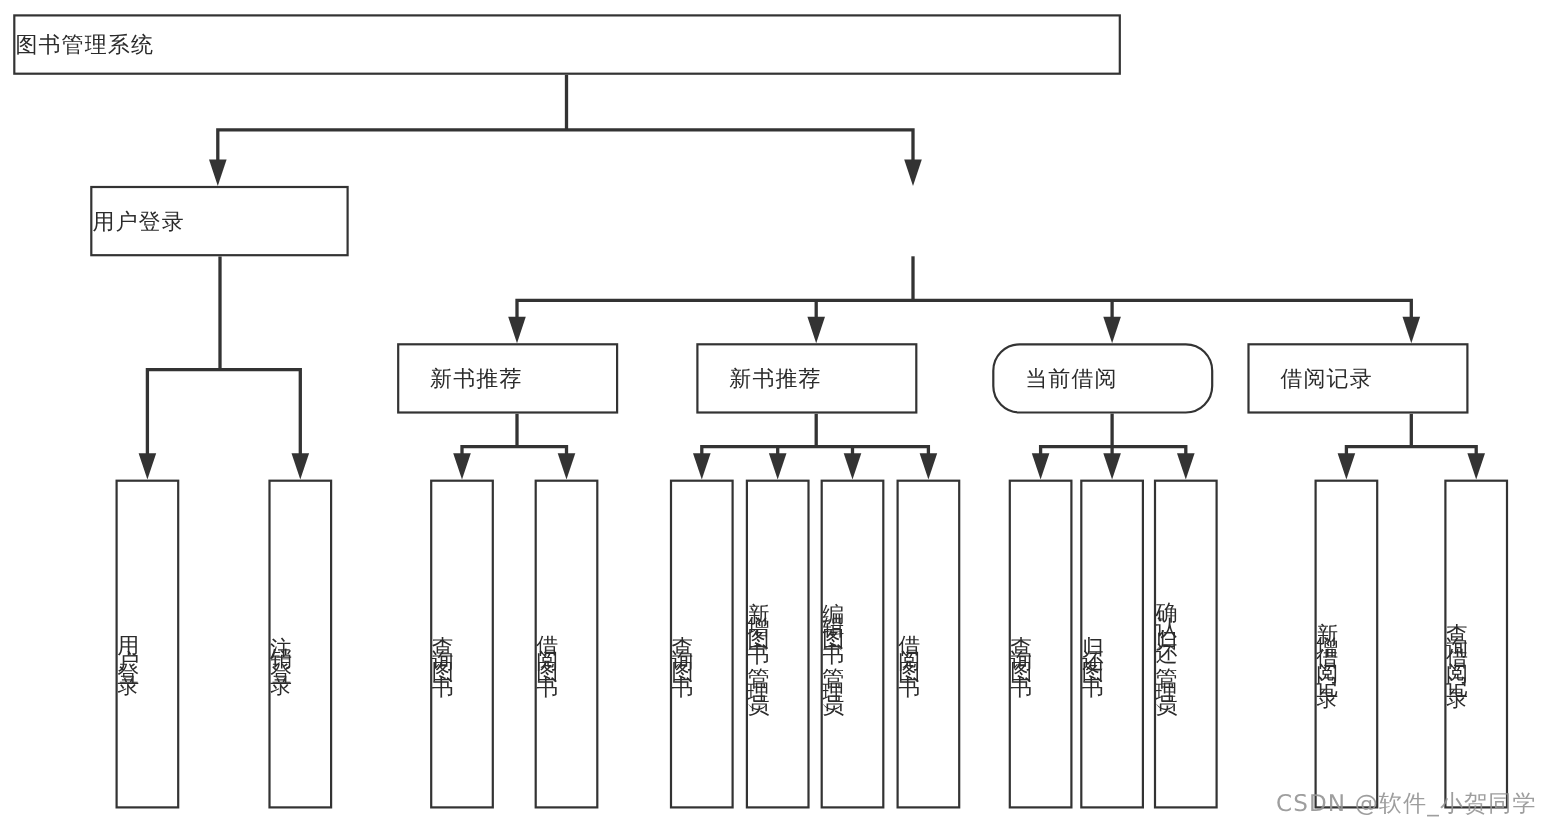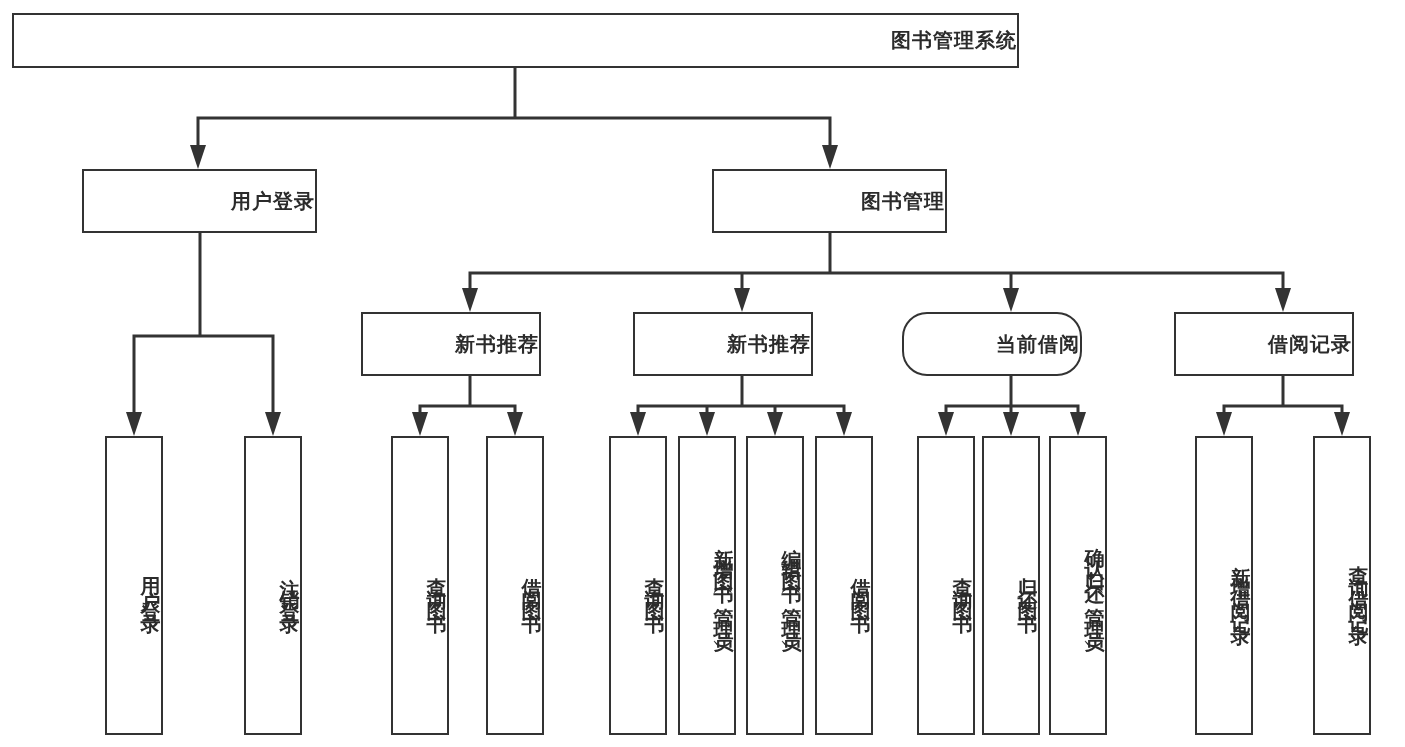--- a/index.html
+++ b/index.html
@@ -22,23 +22,22 @@
     width: 1405px;
     height: 747px;
   }
   .node {
     position: absolute;
     box-sizing: border-box;
     background: #ffffff;
     border: 2.5px solid #333333;
     display: flex;
     align-items: center;
-    justify-content: flex-end;
+    justify-content: flex-start;
     color: #2b2b2b;
-    font-weight: bold;
   }
   .hbox span {
     font-size: 20px;
     letter-spacing: 1px;
     white-space: nowrap;
   }
   .root-box span {
     font-size: 20px;
     letter-spacing: 1px;
   }
@@ -46,30 +45,30 @@
     writing-mode: vertical-rl;
     text-orientation: mixed;
     font-size: 20px;
     letter-spacing: 12px;
     line-height: 1;
     white-space: nowrap;
   }
   
   .root-box   { left: 12px;  top: 13px;  width: 1007px; height: 55px; }
   .lvl2       { top: 169px; height: 64px; width: 235px; }
-  .lvl3       { top: 312px; height: 64px; width: 180px; }
+  .lvl3       { top: 312px; height: 64px; width: 201px; padding-left: 28px; }
   .leaf       { top: 436px; height: 299px; width: 58px; }
 
   #n-user-login   { left: 82px;  }
   #n-book-mgmt    { left: 712px; }
 
   #n-new-books    { left: 361px;  }
   #n-book-borrow  { left: 633px;  }
   #n-cur-borrow   { left: 902px; border-radius: 25px;  }
-  #n-records      { left: 1174px; }
+  #n-records      { left: 1134px; }
 
   #lf0  { left: 105px;  }
   #lf1  { left: 244px;  }
   #lf2  { left: 391px;  }
   #lf3  { left: 486px;  }
   #lf4  { left: 609px;  }
   #lf5  { left: 678px;  }
   #lf6  { left: 746px;  }
   #lf7  { left: 815px;  }
   #lf8  { left: 917px;  }
@@ -160,23 +159,20 @@
     </g>
   </svg>
 
   <div class="node hbox root-box">
     <span>图书管理系统</span>
   </div>
 
   <div id="n-user-login" class="node hbox lvl2">
     <span>用户登录</span>
   </div>
-  <div id="n-book-mgmt" class="node hbox lvl2">
-    <span>图书管理</span>
-  </div>
 
   <div id="n-new-books" class="node hbox lvl3">
     <span>新书推荐</span>
   </div>
   <div id="n-book-borrow" class="node hbox lvl3">
     <span>新书推荐</span>
   </div>
   <div id="n-cur-borrow" class="node hbox lvl3">
     <span>当前借阅</span>
   </div>
@@ -217,13 +213,14 @@
   <div id="lf10" class="node vbox leaf">
     <span>确认归还（管理员）</span>
   </div>
   <div id="lf11" class="node vbox leaf">
     <span>新增借阅记录</span>
   </div>
   <div id="lf12" class="node vbox leaf">
     <span>查询借阅记录</span>
   </div>
 
+  <div class="watermark">CSDN @软件_小贺同学</div>
 </div>
 
 </body></html>

